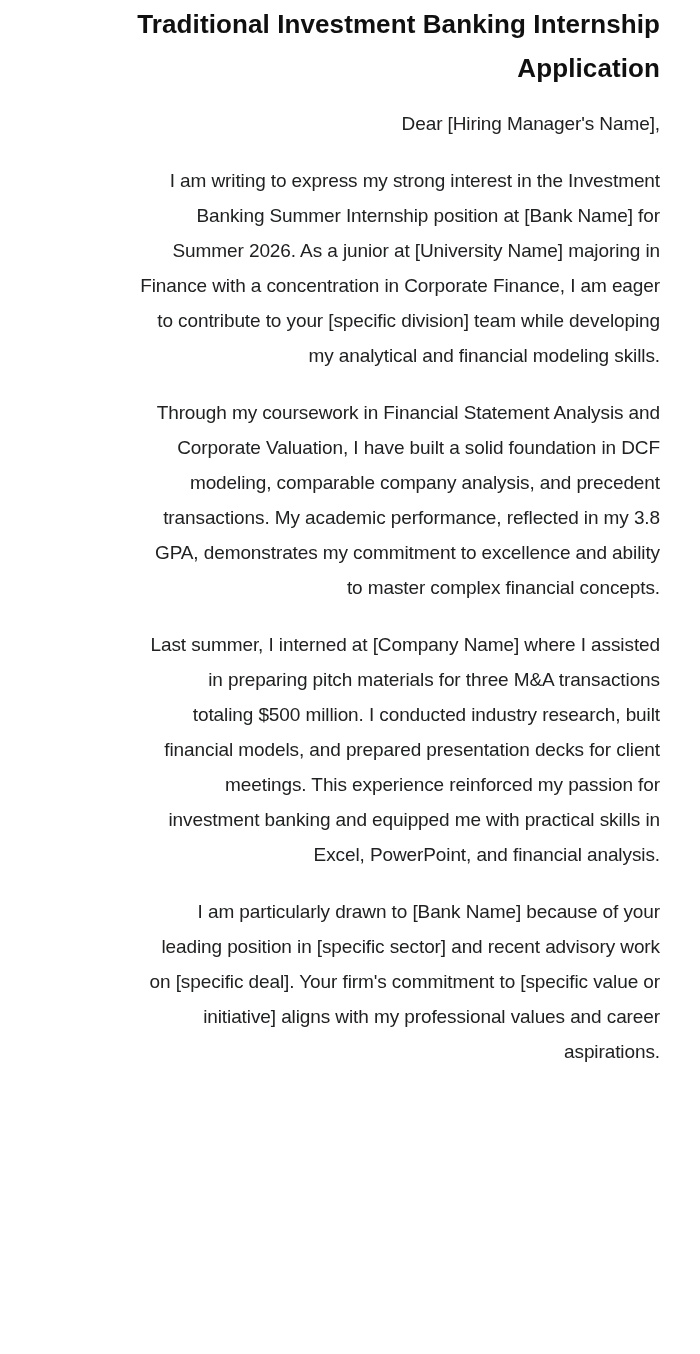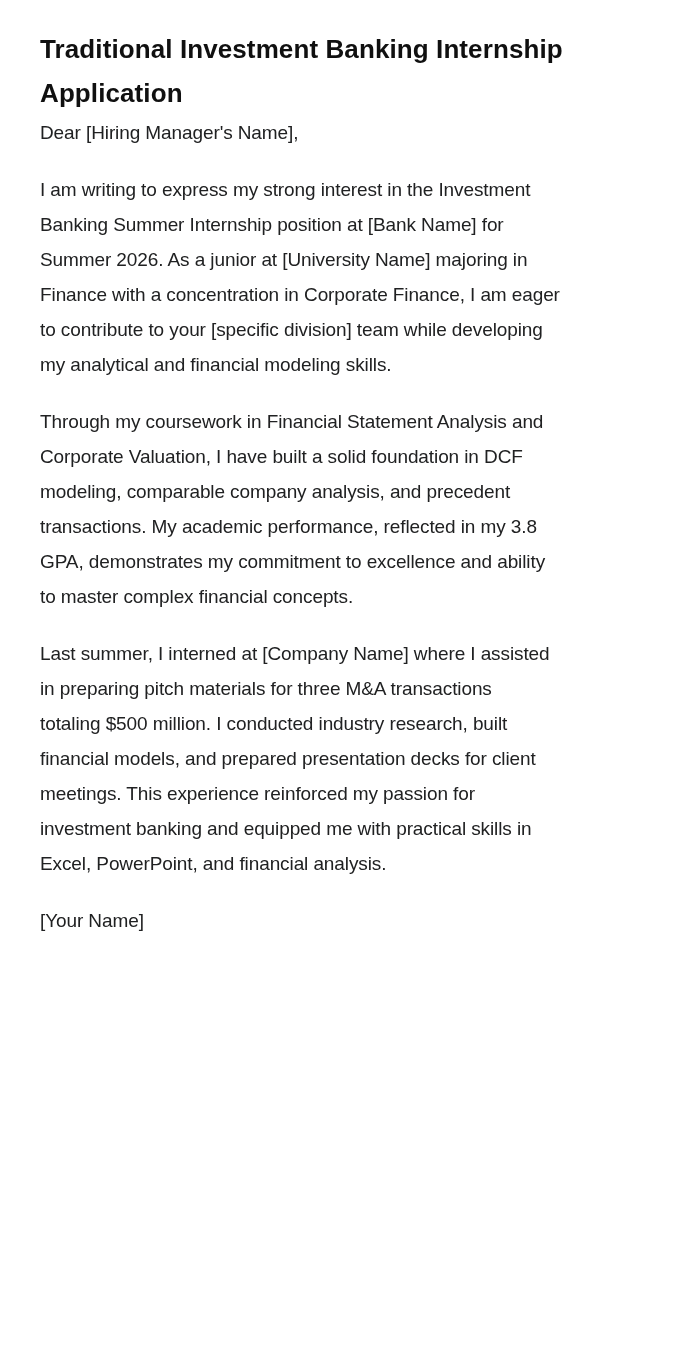--- a/index.html
+++ b/index.html
@@ -7,34 +7,35 @@
     padding: 0;
     background: #ffffff;
   }
   body {
     width: 700px;
     height: 1354px;
     overflow: hidden;
     font-family: "Liberation Sans", sans-serif;
   }
   .page {
-    padding: 27px 40px 0 40px;
+    padding: 2px 40px 0 40px;
+    text-align: right;
   }
   h1.doc-title {
     margin: 0;
     font-family: "Liberation Sans", sans-serif;
     font-weight: 700;
     font-size: 26px;
     line-height: 44px;
     color: #101010;
     white-space: pre-line;
     letter-spacing: 0.1px;
   }
   p.para {
-    margin: 0 0 22px 0;
+    margin: 16px 0 22px 0;
     font-family: "Liberation Sans", sans-serif;
     font-weight: 400;
     font-size: 19px;
     line-height: 35px;
     color: #202122;
     white-space: pre-line;
     letter-spacing: -0.1px;
   }
 </style>
 </head>
@@ -61,17 +62,21 @@
 to master complex financial concepts.</p>
 
   <p class="para">Last summer, I interned at [Company Name] where I assisted
 in preparing pitch materials for three M&amp;A transactions
 totaling $500 million. I conducted industry research, built
 financial models, and prepared presentation decks for client
 meetings. This experience reinforced my passion for
 investment banking and equipped me with practical skills in
 Excel, PowerPoint, and financial analysis.</p>
 
+  <p class="para">I am particularly drawn to [Bank Name] because of your
+leading position in [specific sector] and recent advisory work
+on [specific deal]. Your firm's commitment to [specific value or
+initiative] aligns with my professional values and career
+aspirations.</p>
 
 
 
-  <p class="para">[Your Name]</p>
 </div>
 
 </body></html>

